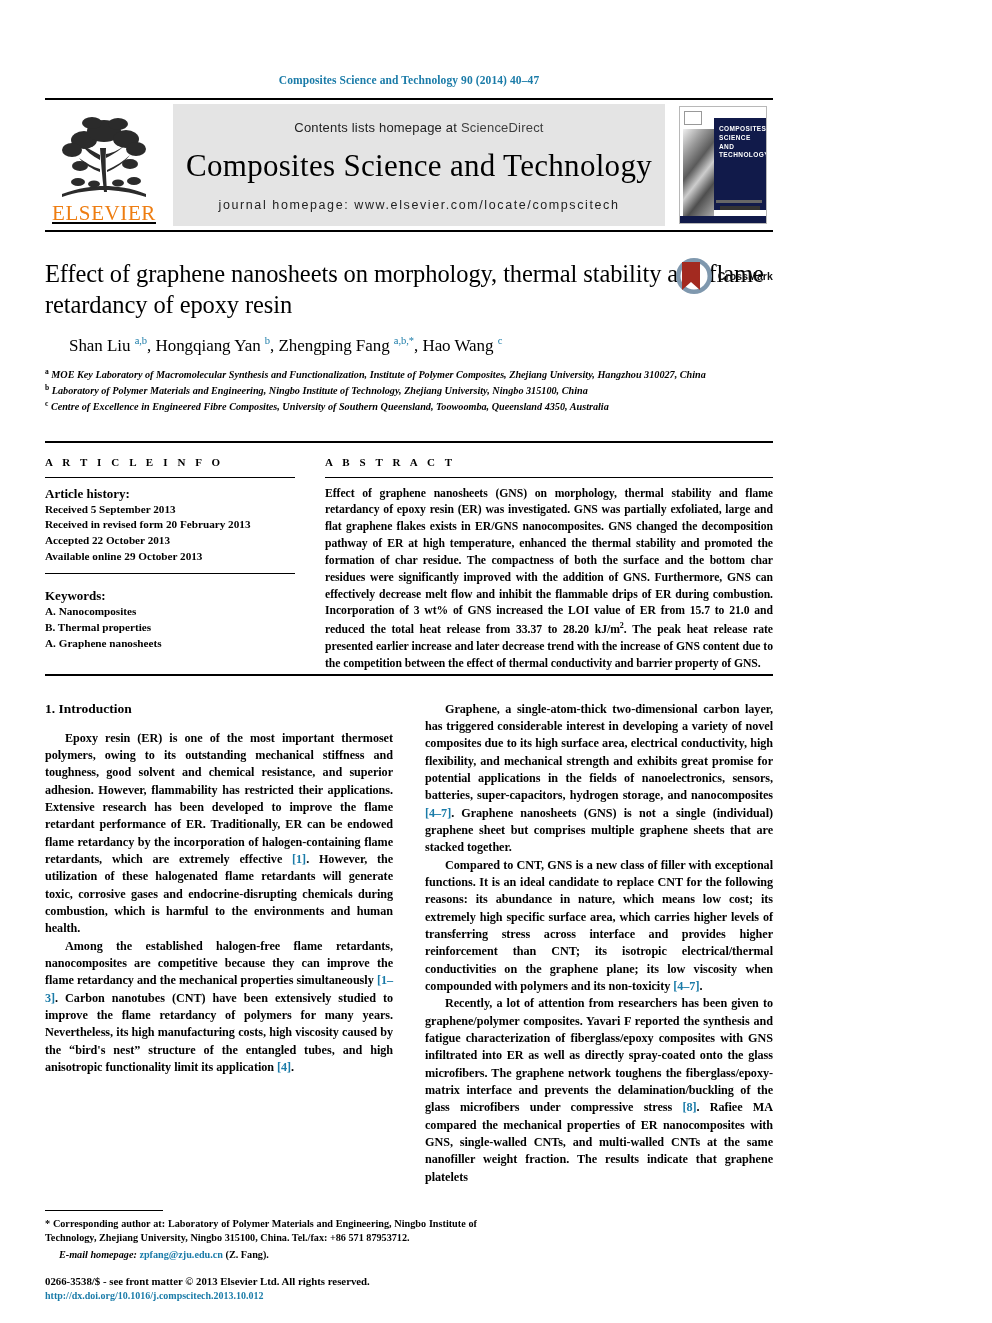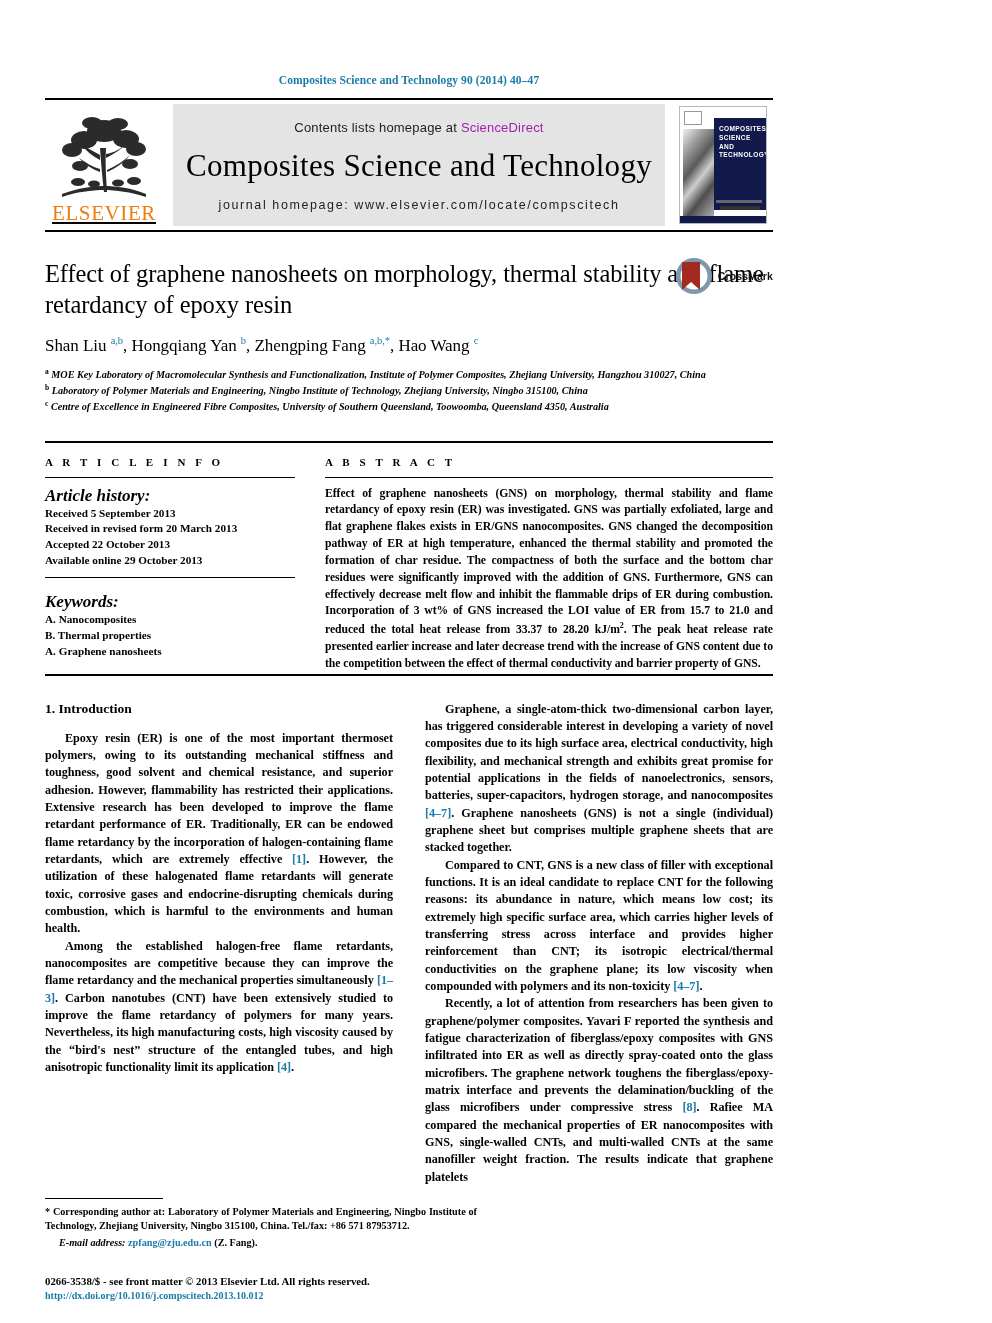--- a/index.html
+++ b/index.html
@@ -71,21 +71,21 @@
     align-items: center;
     justify-content: center;
     padding: 6px 0 4px;
   }
   .contents-line {
     font-family: "Liberation Sans", sans-serif;
     font-size: 13px;
     color: #222;
     letter-spacing: .2px;
   }
-  .sciencedirect { color: #a21caf; }
+  .sciencedirect { color: #404040; }
   .journal-name {
     font-family: "Liberation Serif", serif;
     font-size: 31px;
     letter-spacing: .3px;
     margin: 13px 0 14px;
     color: #000;
   }
   .homepage-line {
     font-family: "Liberation Sans", sans-serif;
     font-size: 12.5px;
@@ -155,20 +155,21 @@
     font-weight: normal;
     line-height: 1.27;
     margin: 0;
     max-width: 760px;
     letter-spacing: -.1px;
   }
   .authors {
     font-size: 17px;
     margin-top: 15px;
     letter-spacing: -.05px;
+    margin-left: 24px;
   }
   .authors sup { color: #1a7ba8; font-size: 10.5px; }
   .affils { margin-top: 11px; }
   .affil {
     font-style: italic;
     font-size: 10.2px;
     line-height: 1.42;
     font-weight: bold;
   }
   .affil sup { font-style: normal; font-size: 7.5px; }
@@ -199,21 +200,21 @@
   .col-info { flex: 0 0 250px; padding-right: 16px; padding-top: 13px; }
   .col-abstract { flex: 1 1 auto; padding-left: 14px; padding-top: 13px; }
   .sec-label {
     font-family: "Liberation Serif", serif;
     font-size: 11px;
     font-weight: bold;
     letter-spacing: 3.6px;
     margin-bottom: 9px;
   }
   .hr-thin { border-top: 1px solid #000; margin: 0 0 8px 0; }
-  .info-head { font-style: italic; font-weight: bold; font-size: 17px; }
+  .info-head { font-weight: bold; font-size: 13px; }
   .info-line { font-size: 11.2px; line-height: 1.42; font-weight: bold; }
   .kw-block { margin-top: 14px; }
   .abstract-text {
     font-size: 11.7px;
     line-height: 1.44;
     text-align: justify;
     font-weight: bold;
     letter-spacing: -.05px;
   }
   .abstract-text sup { font-size: 8px; }
@@ -263,21 +264,21 @@
   }
   .footnote {
     font-size: 10.2px;
     line-height: 1.4;
     font-weight: bold;
     text-align: justify;
   }
   .footnote-email { margin-top: 2px; text-indent: 14px; }
   .email-italic { font-style: italic; }
   .link { color: #1a7ba8; }
-  .issn-block { margin-top: 24px; }
+  .issn-block { margin-top: 12px; }
   .issn-line { font-size: 10.8px; font-weight: bold; line-height: 1.4; }
   .doi-line { font-size: 10px; color: #1a7ba8; font-weight: bold; line-height: 1.4; }
 </style>
 </head>
 <body>
 
 <div class="page">
 
   <div class="running-head">Composites Science and Technology 90 (2014) 40–47</div>
 
@@ -354,21 +355,21 @@
     </div>
   </div>
 
   <div class="info-abstract">
 
     <div class="col-info">
       <div class="sec-label">A R T I C L E   I N F O</div>
       <div class="hr-thin"></div>
       <div class="info-head">Article history:</div>
       <div class="info-line">Received 5 September 2013</div>
-      <div class="info-line">Received in revised form 20 March 2013</div>
+      <div class="info-line">Received in revised form 20 February 2013</div>
       <div class="info-line">Accepted 22 October 2013</div>
       <div class="info-line">Available online 29 October 2013</div>
       <div class="info-rule-bottom"></div>
       <div class="kw-block">
         <div class="info-head">Keywords:</div>
         <div class="info-line">A. Nanocomposites</div>
         <div class="info-line">B. Thermal properties</div>
         <div class="info-line">A. Graphene nanosheets</div>
       </div>
     </div>
@@ -391,21 +392,21 @@
       <p class="para">Graphene, a single-atom-thick two-dimensional carbon layer, has triggered considerable interest in developing a variety of novel composites due to its high surface area, electrical conductivity, high flexibility, and mechanical strength and exhibits great promise for potential applications in the fields of nanoelectronics, sensors, batteries, super-capacitors, hydrogen storage, and nanocomposites <span class="cite">[4–7]</span>. Graphene nanosheets (GNS) is not a single (individual) graphene sheet but comprises multiple graphene sheets that are stacked together.</p>
       <p class="para">Compared to CNT, GNS is a new class of filler with exceptional functions. It is an ideal candidate to replace CNT for the following reasons: its abundance in nature, which means low cost; its extremely high specific surface area, which carries higher levels of transferring stress across interface and provides higher reinforcement than CNT; its isotropic electrical/thermal conductivities on the graphene plane; its low viscosity when compounded with polymers and its non-toxicity <span class="cite">[4–7]</span>.</p>
       <p class="para">Recently, a lot of attention from researchers has been given to graphene/polymer composites. Yavari F reported the synthesis and fatigue characterization of fiberglass/epoxy composites with GNS infiltrated into ER as well as directly spray-coated onto the glass microfibers. The graphene network toughens the fiberglass/epoxy-matrix interface and prevents the delamination/buckling of the glass microfibers under compressive stress <span class="cite">[8]</span>. Rafiee MA compared the mechanical properties of ER nanocomposites with GNS, single-walled CNTs, and multi-walled CNTs at the same nanofiller weight fraction. The results indicate that graphene platelets</p>
     </div>
   </div>
 
   <div class="footnote-area">
     <div class="footnote-rule"></div>
     <div class="footnote">* Corresponding author at: Laboratory of Polymer Materials and Engineering, Ningbo Institute of Technology, Zhejiang University, Ningbo 315100, China. Tel./fax: +86 571 87953712.</div>
     <div class="footnote footnote-email">
-      <span class="email-italic">E-mail address:</span>
+      <span class="email-italic">E-mail homepage:</span>
       <span class="link">zpfang@zju.edu.cn</span>
       <span>(Z. Fang).</span>
     </div>
     <div class="issn-block">
       <div class="issn-line">0266-3538/$ - see front matter © 2013 Elsevier Ltd. All rights reserved.</div>
       <div class="doi-line">http://dx.doi.org/10.1016/j.compscitech.2013.10.012</div>
     </div>
   </div>
 
 </div>

